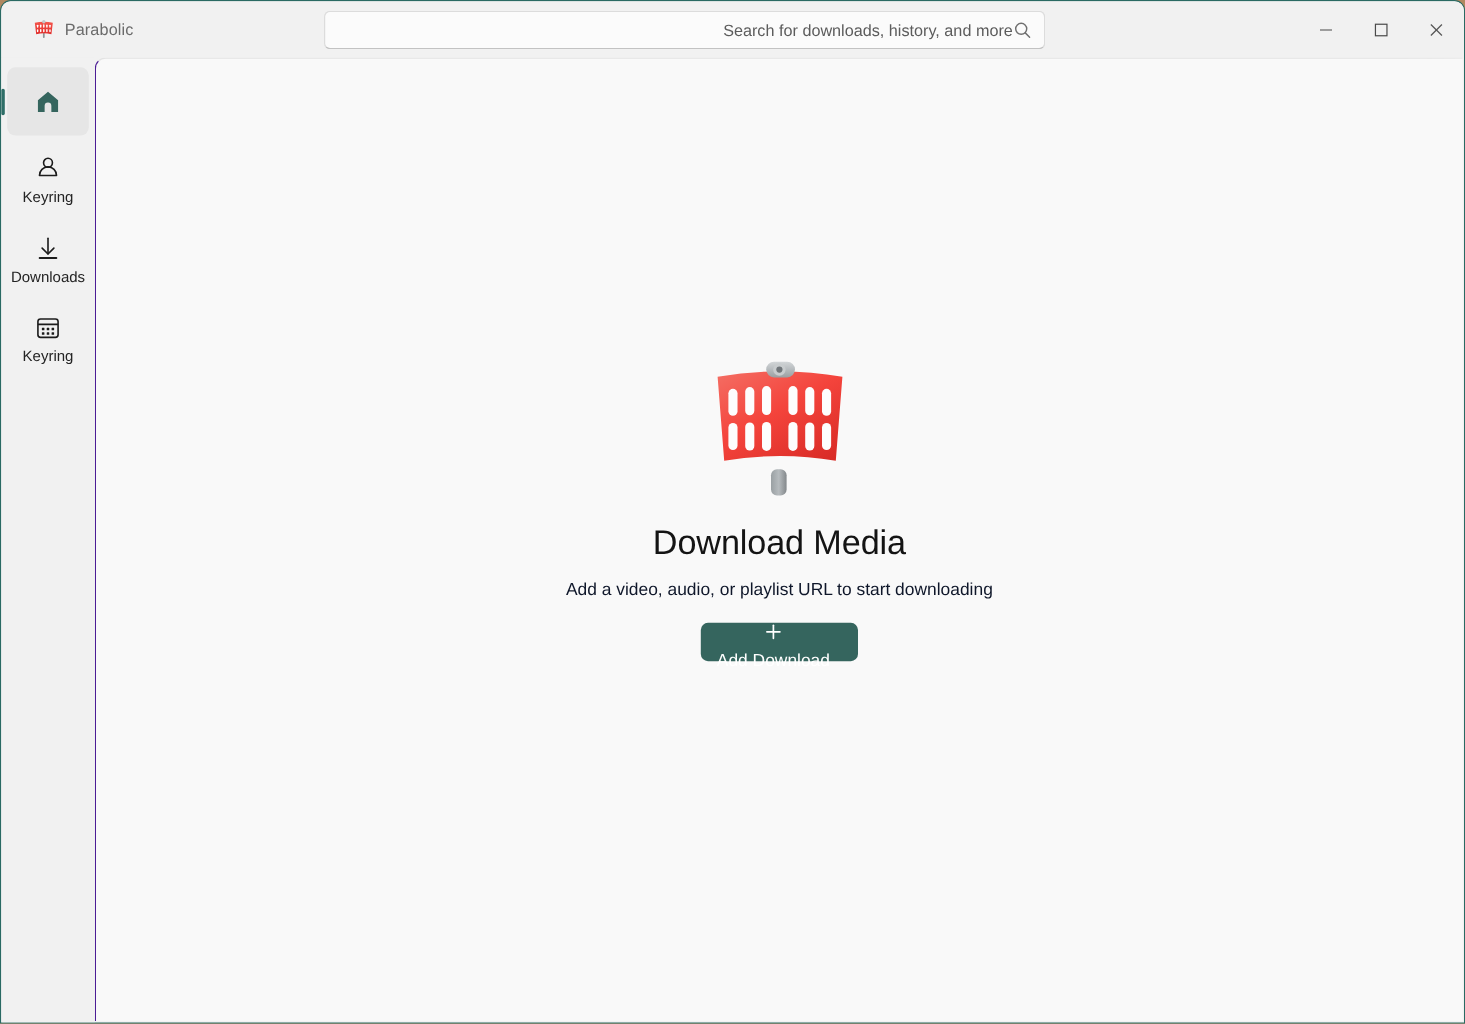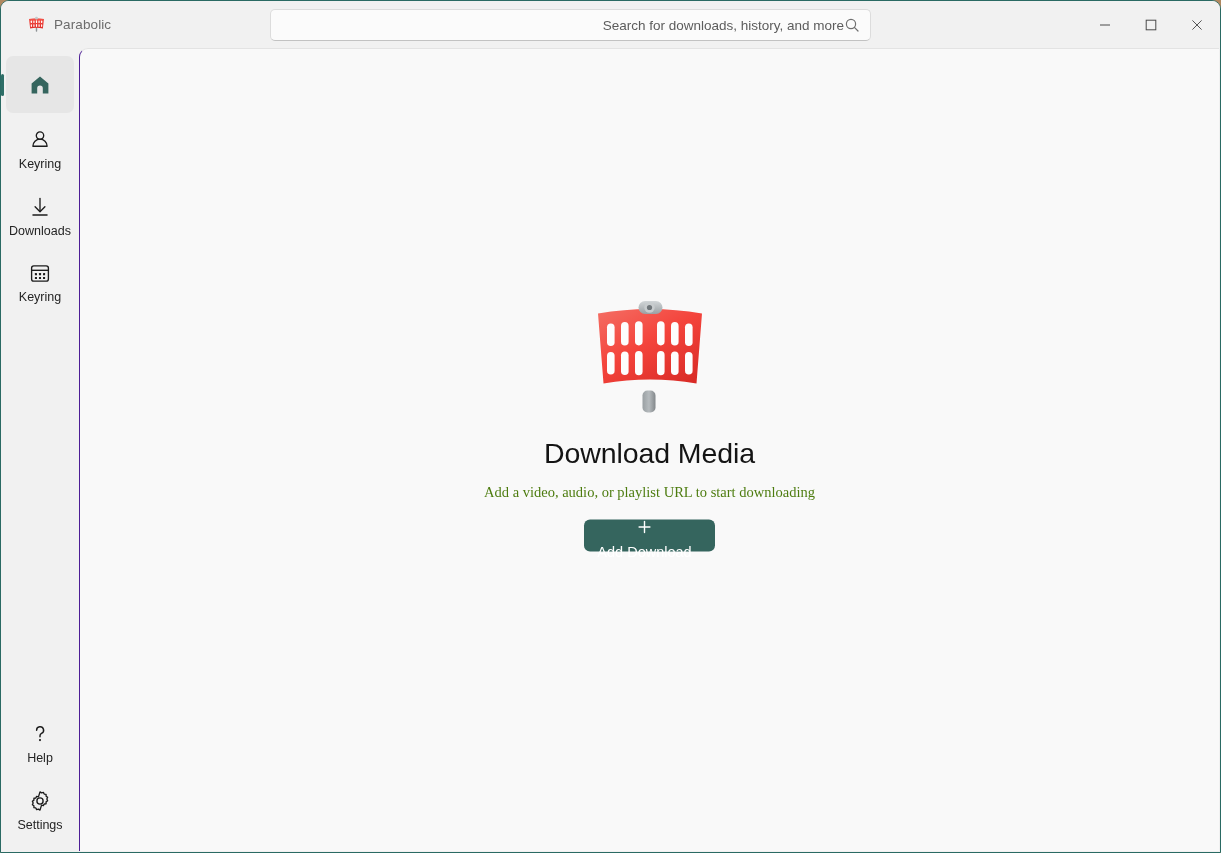--- a/index.html
+++ b/index.html
@@ -177,23 +177,22 @@
   .logo-big { width: 124px; height: 124px; display: block; }
   .empty-title {
     font-size: 28.5px;
     font-weight: 400;
     color: #141414;
     margin-top: 20px;
     letter-spacing: -0.1px;
   }
   .empty-sub {
     font-size: 14.5px;
-    color: #4d7c0f;
+    color: #0f172a;
     margin-top: 14px;
-    font-family: Liberation Serif, serif;
   }
   .add-btn {
     margin-top: 19px;
     background: #35655e;
     color: #ffffff;
     border: none;
     border-radius: 6px;
     height: 32px;
     padding: 0 23px 0 13px;
     display: inline-flex;
@@ -325,42 +324,20 @@
               <rect x="6.9" y="15.9" width="2.1" height="2.1" rx="0.3"></rect>
               <rect x="10.95" y="15.9" width="2.1" height="2.1" rx="0.3"></rect>
               <rect x="15" y="15.9" width="2.1" height="2.1" rx="0.3"></rect>
             </g>
           </svg>
         </span>
         <span class="nav-label">Keyring</span>
       </div>
     </div>
 
-    <div class="sidebar-bottom">
-
-      <div class="nav-item">
-        <span class="nav-icon">
-          <svg viewBox="0 0 24 24" width="24" height="24" aria-hidden="true">
-            <path d="M8.6 8.2a3.5 3.5 0 1 1 4.9 3.2c-1 .5-1.5 1.2-1.5 2.3v1" fill="none" stroke="#1c1c1c" stroke-width="1.45" stroke-linecap="round"></path>
-            <circle cx="12" cy="18.1" r="1.05" fill="#1c1c1c"></circle>
-          </svg>
-        </span>
-        <span class="nav-label">Help</span>
-      </div>
-
-      <div class="nav-item">
-        <span class="nav-icon">
-          <svg viewBox="0 0 24 24" width="24" height="24" aria-hidden="true">
-            <circle cx="12" cy="12" r="3.1" fill="none" stroke="#1c1c1c" stroke-width="1.35"></circle>
-            <path d="M12 2.9l1.55 1.0 1.8-.5.85 1.65 1.85.28.06 1.87 1.5 1.1-.75 1.72.75 1.72-1.5 1.1-.06 1.87-1.85.28-.85 1.65-1.8-.5L12 21.1l-1.55-1.0-1.8.5-.85-1.65-1.85-.28-.06-1.87-1.5-1.1.75-1.72-.75-1.72 1.5-1.1.06-1.87 1.85-.28.85-1.65 1.8.5Z" fill="none" stroke="#1c1c1c" stroke-width="1.35" stroke-linejoin="round"></path>
-          </svg>
-        </span>
-        <span class="nav-label">Settings</span>
-      </div>
-    </div>
   </nav>
 
   <main class="content">
     <div class="empty-state">
 
       <span class="logo-big">
         <svg viewBox="0 0 124 124" width="124" height="124" aria-hidden="true">
           <defs>
             <linearGradient id="dish-g" x1="0.1" y1="0" x2="0.9" y2="1">
               <stop offset="0" stop-color="#f46a60"></stop>

